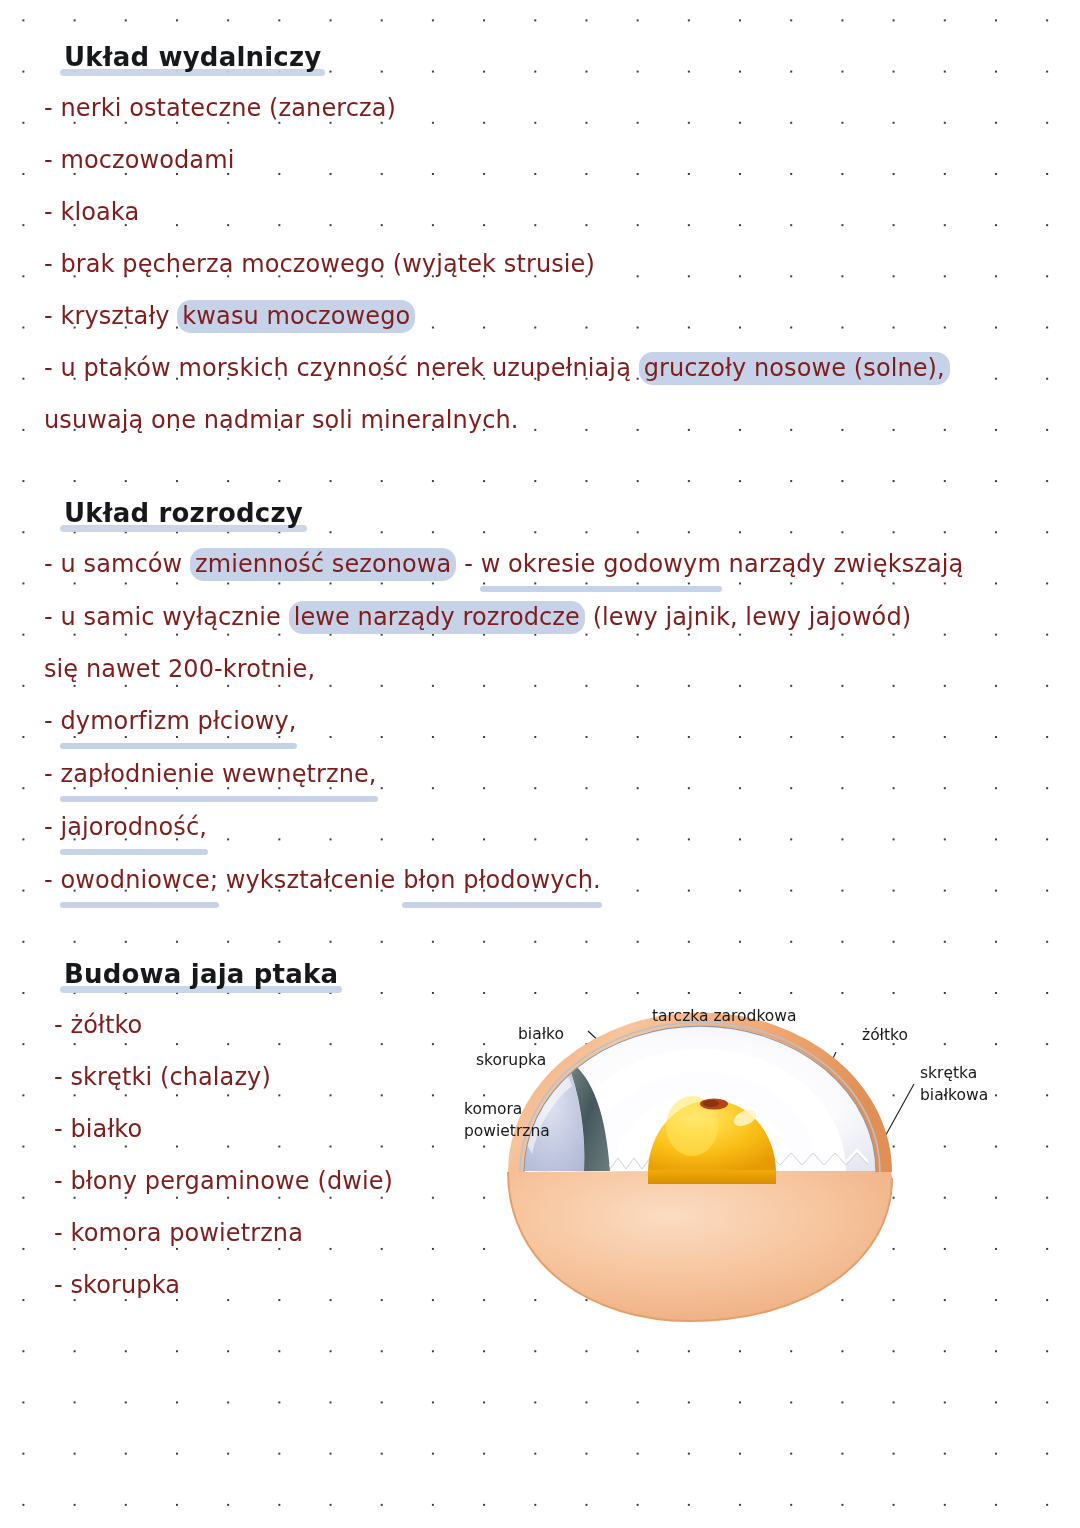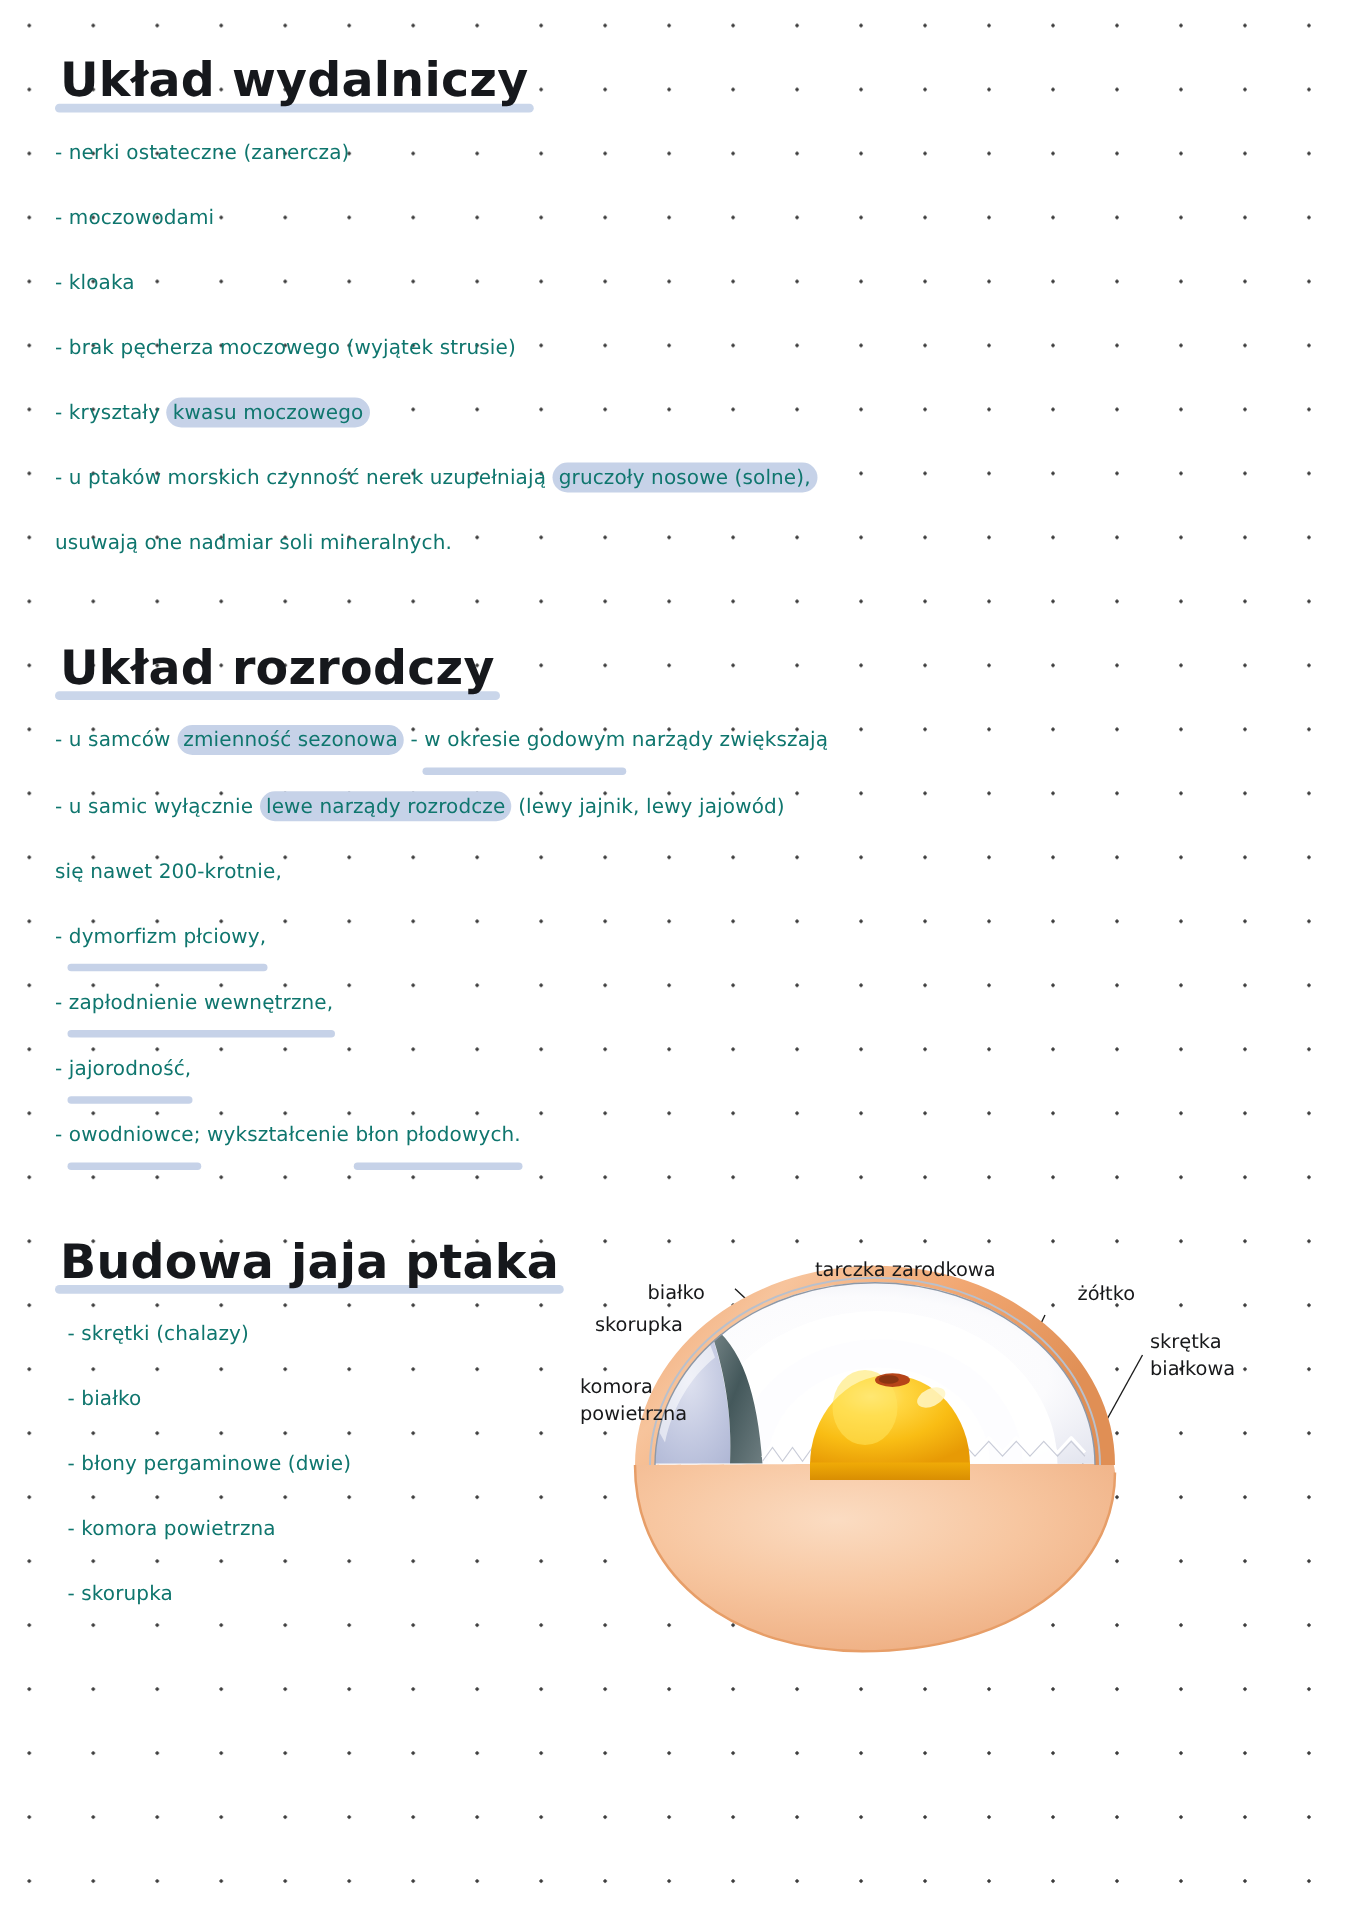--- a/index.html
+++ b/index.html
@@ -23,38 +23,38 @@
     position:absolute;inset:0;z-index:2;
   }
 
   
   .note-col{
     position:absolute;
     left:44px;top:42px;width:1000px;
   }
   h2.sec-title{
     font-family:"DejaVu Sans", sans-serif;
-    font-size:38px;
+    font-size:26px;
     font-weight:700;
     letter-spacing:.2px;
     color:#16181c;
-    margin:0 0 8px 0;
+    margin:0 0 8px 16px;
     display:inline-block;
     padding:0 4px 2px 4px;
     position:relative;
   }
   h2.sec-title .ul{
     position:absolute;left:0;right:0;bottom:-2px;height:7px;
     background:#c6d2e8;border-radius:4px;opacity:.92;z-index:-1;
   }
   .sec{margin-bottom:10px;}
   .line{
-    font-size:16px;
+    font-size:24px;
     line-height:52px;
-    color:#0f766e;
+    color:#7f1d1d;
     font-weight:500;
     letter-spacing:.1px;
     white-space:nowrap;
   }
   .hl{
     background:#c6d2e8;
     border-radius:14px;
     padding:2px 5px 3px 5px;
     box-decoration-break:clone;
     -webkit-box-decoration-break:clone;
@@ -152,20 +152,23 @@
       </div>
     </div>
 
     <div class="sec-gap"></div>
 
     <div class="sec">
       <h2 class="sec-title">
         <span>Budowa jaja ptaka</span>
         <span class="ul"></span>
       </h2>
+      <div class="line ind">
+        <span>- żółtko</span>
+      </div>
       <div class="line ind">
         <span>- skrętki  (chalazy)</span>
       </div>
       <div class="line ind">
         <span>- białko</span>
       </div>
       <div class="line ind">
         <span>- błony pergaminowe (dwie)</span>
       </div>
       <div class="line ind">

